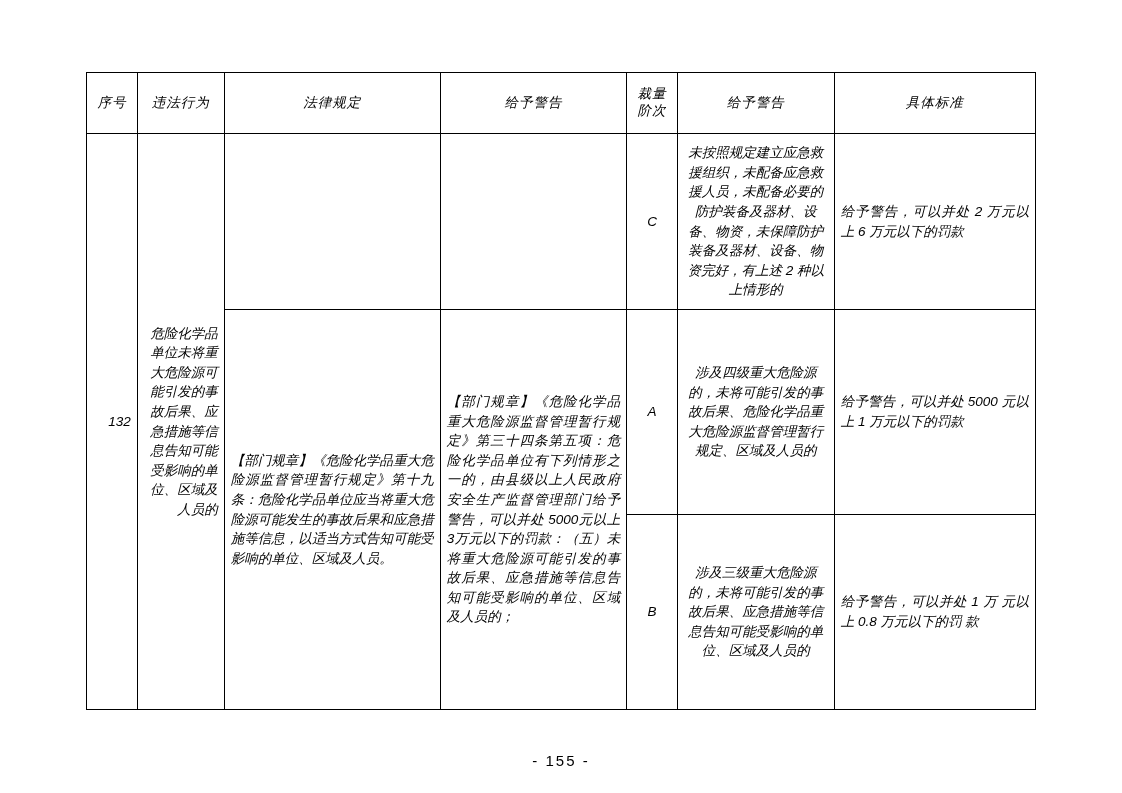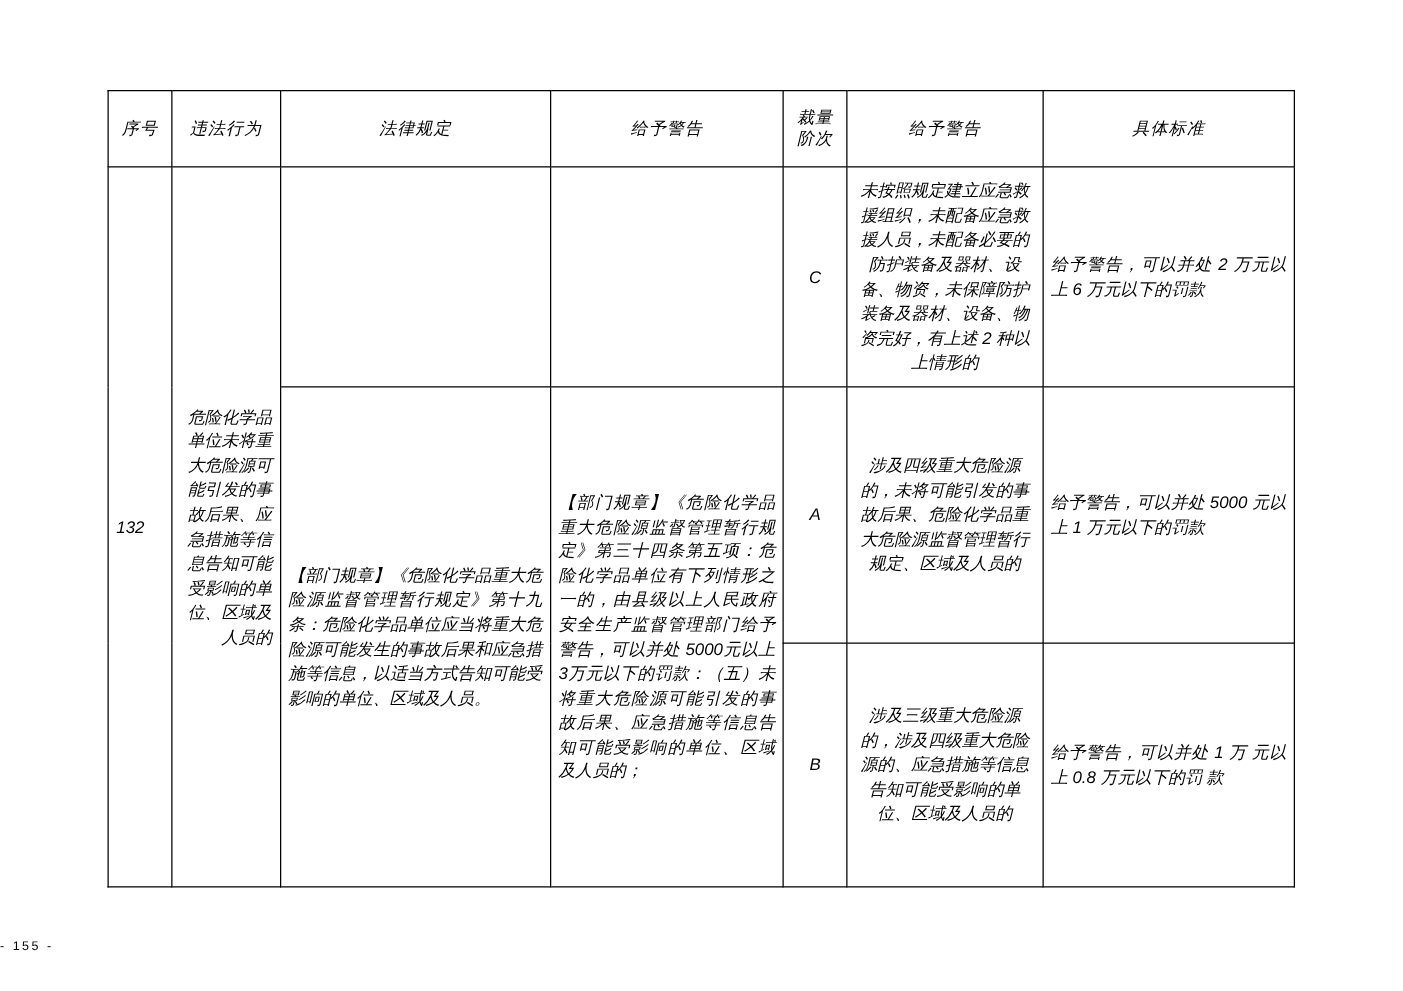--- a/index.html
+++ b/index.html
@@ -48,21 +48,21 @@
     letter-spacing: 1px;
   }
   .c-seq   { width: 48px; }
   .c-act   { width: 82px; }
   .c-law   { width: 204px; }
   .c-basis { width: 176px; }
   .c-lvl   { width: 48px; }
   .c-cond  { width: 148px; }
   .c-std   { width: 190px; }
   .cell-seq {
-    text-align: left;
+    text-align: right;
     font-size: 13.5px;
   }
   .cell-act {
     text-align: right;
     line-height: 1.6;
     margin-left: 34px;
   }
   .cell-law, .cell-basis {
     text-align: justify;
     line-height: 1.55;
@@ -79,22 +79,22 @@
     text-align: justify;
     line-height: 1.6;
     padding-left: 8px;
     padding-right: 8px;
   }
   .footer {
     position: absolute;
     left: 0;
     top: 752px;
     width: 1122px;
-    text-align: left;
-    font-size: 10px;
+    text-align: center;
+    font-size: 15px;
     letter-spacing: 2px;
   }
   .h-levelwrap {
     display: block;
     line-height: 1.25;
   }
 </style>
 </head>
 <body>
 
@@ -137,21 +137,21 @@
       </tr>
       <tr style="height:205px;">
         <td class="cell-law" rowspan="2">【部门规章】《危险化学品重大危险源监督管理暂行规定》第十九条：危险化学品单位应当将重大危险源可能发生的事故后果和应急措施等信息，以适当方式告知可能受影响的单位、区域及人员。</td>
         <td class="cell-basis" rowspan="2">【部门规章】《危险化学品重大危险源监督管理暂行规定》第三十四条第五项：危险化学品单位有下列情形之一的，由县级以上人民政府安全生产监督管理部门给予警告，可以并处 5000元以上3万元以下的罚款：（五）未将重大危险源可能引发的事故后果、应急措施等信息告知可能受影响的单位、区域及人员的；</td>
         <td class="cell-lvl">A</td>
         <td class="cell-cond">涉及四级重大危险源的，未将可能引发的事故后果、危险化学品重大危险源监督管理暂行规定、区域及人员的</td>
         <td class="cell-std">给予警告，可以并处 5000 元以上 1 万元以下的罚款</td>
       </tr>
       <tr style="height:195px;">
         <td class="cell-lvl">B</td>
-        <td class="cell-cond">涉及三级重大危险源的，涉及四级重大危险源的、应急措施等信息告知可能受影响的单位、区域及人员的</td>
+        <td class="cell-cond">涉及三级重大危险源的，未将可能引发的事故后果、应急措施等信息告知可能受影响的单位、区域及人员的</td>
         <td class="cell-std">给予警告，可以并处 1 万 元以上 0.8 万元以下的罚 款</td>
       </tr>
     </tbody>
   </table>
 
   <div class="footer">- 155 -</div>
 
 </div>
 
 </body></html>

